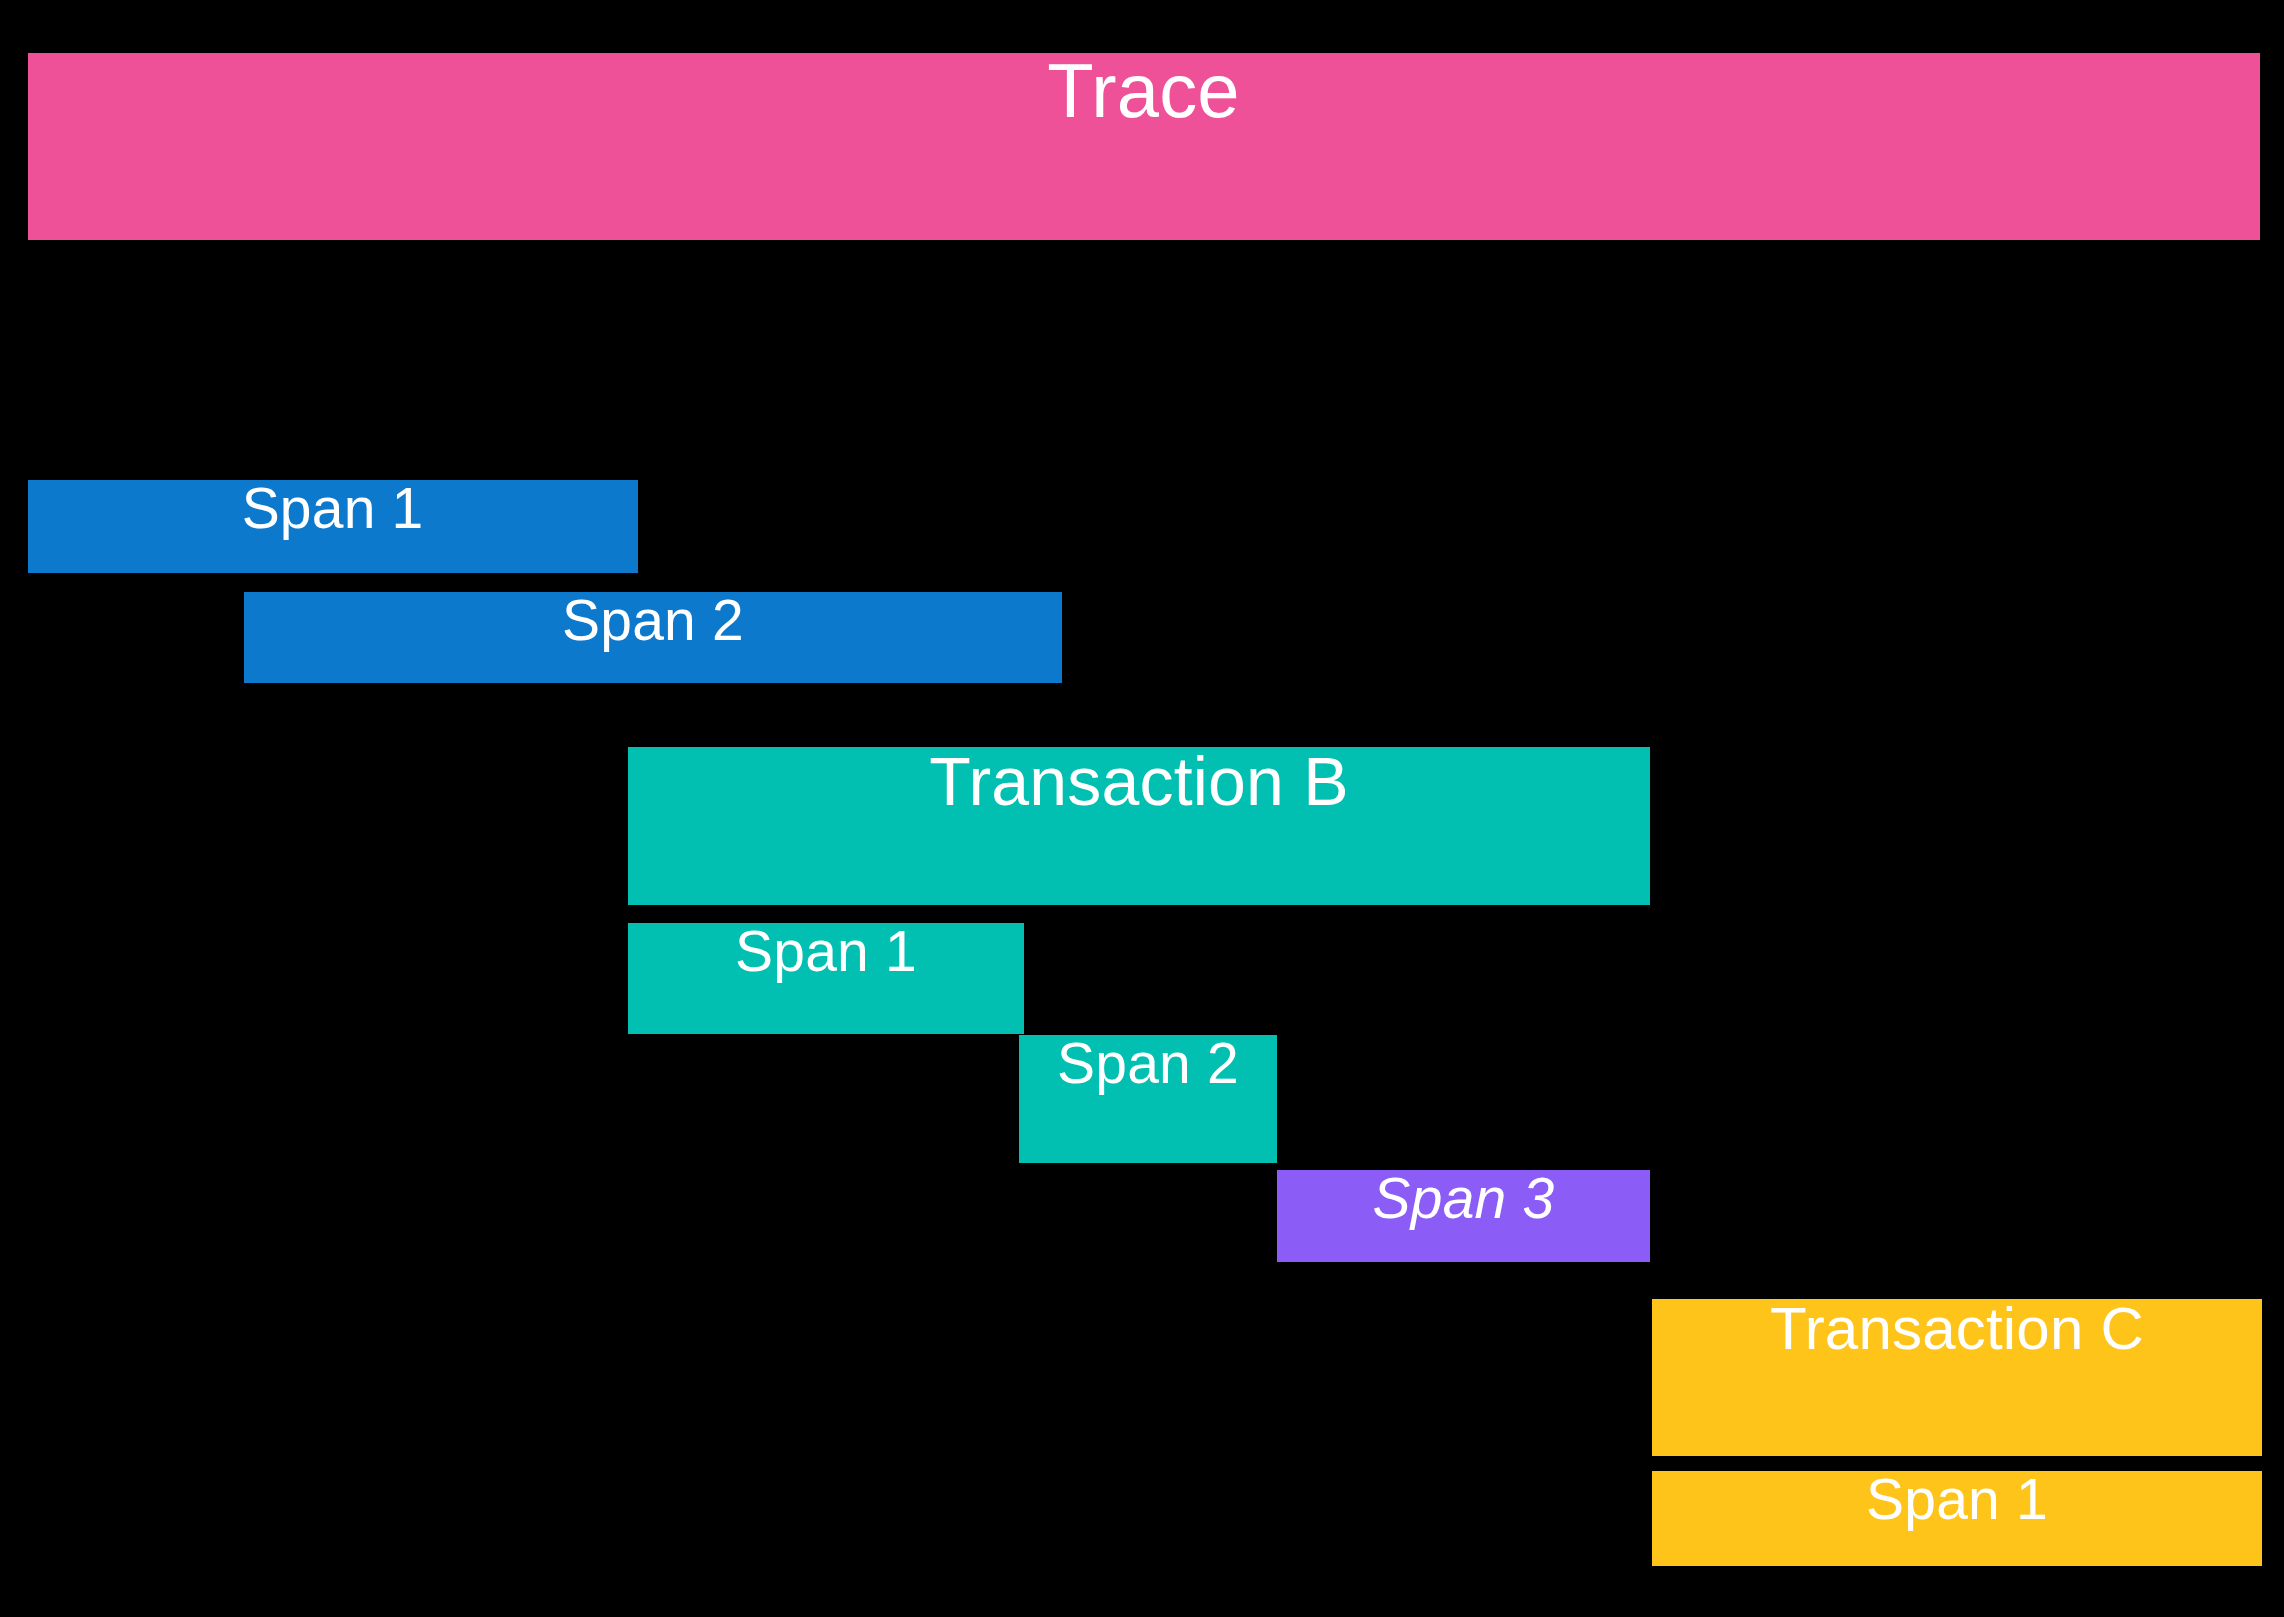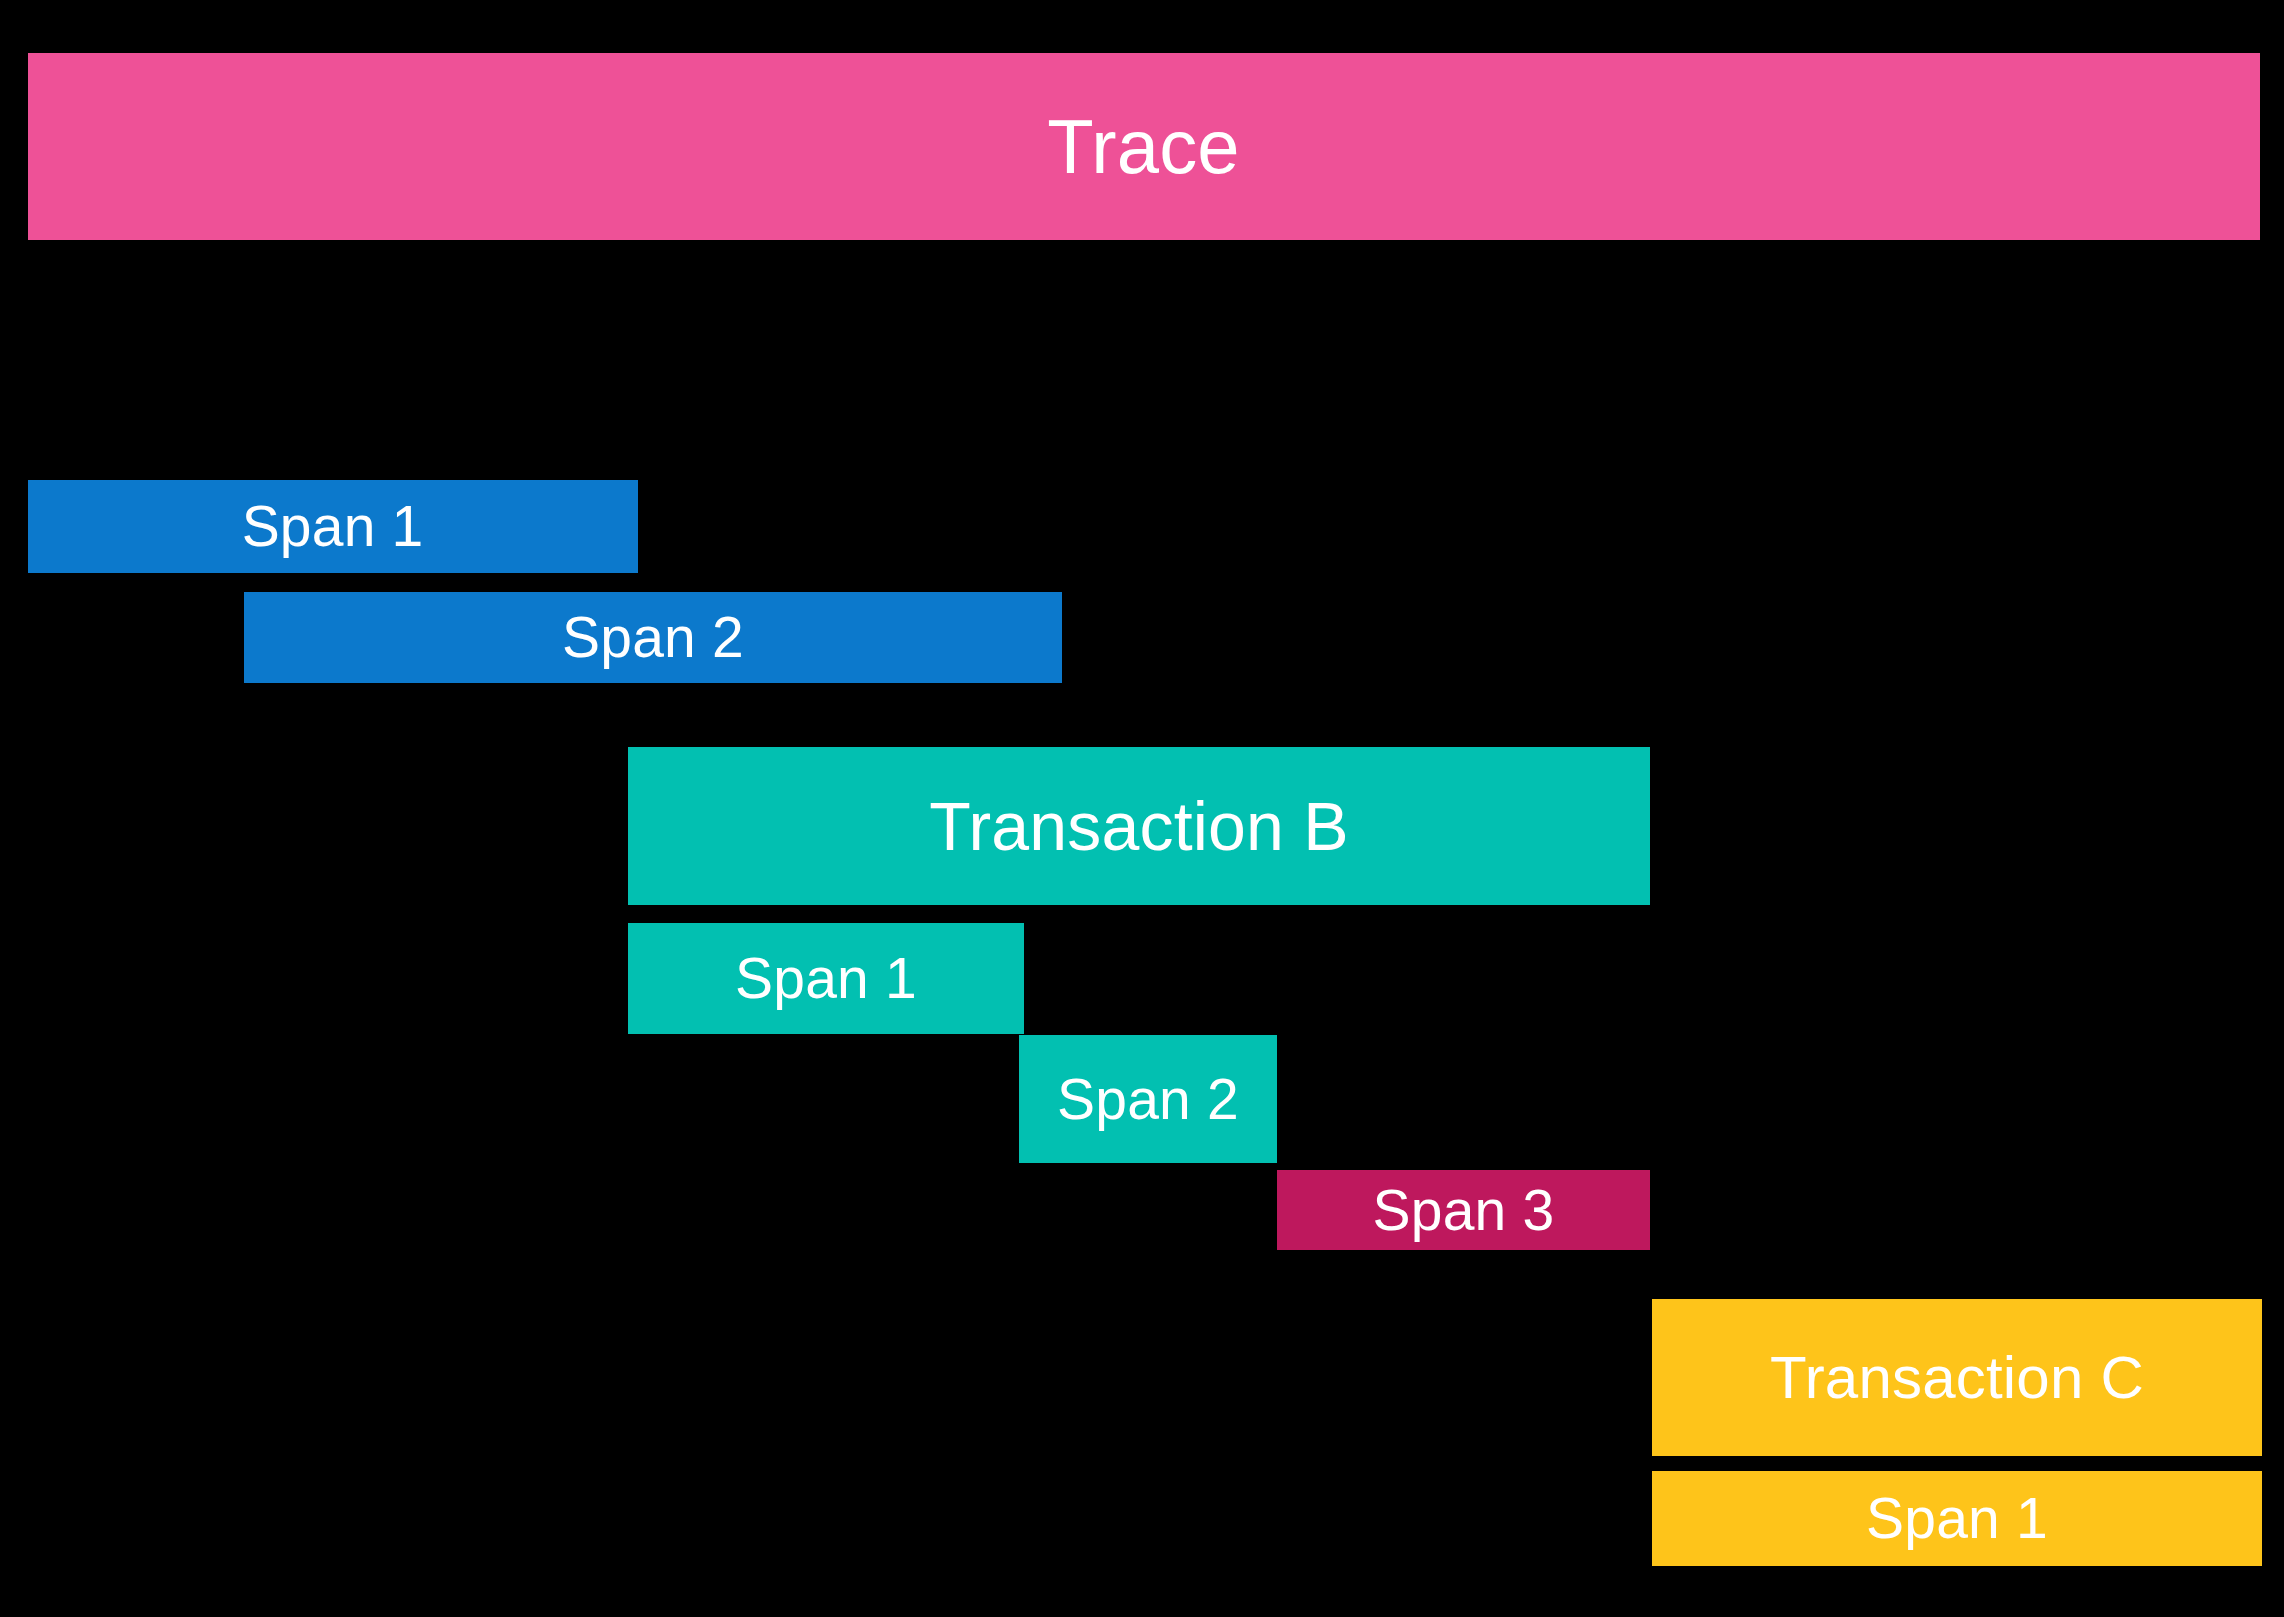--- a/index.html
+++ b/index.html
@@ -13,21 +13,20 @@
   #canvas {
     position: relative;
     width: 2284px;
     height: 1618px;
     background: #000000;
     overflow: hidden;
   }
   .bar {
     position: absolute;
     display: flex;
-    align-items: center;
     justify-content: center;
     color: #ffffff;
     box-sizing: border-box;
     line-height: 1;
     white-space: nowrap;
   }
   .bar-label {
     color: #ffffff;
     font-weight: 400;
     letter-spacing: 0.2px;
@@ -71,22 +70,23 @@
   }
   #bar-txn-b-span-1 .bar-label { font-size: 57px; }
 
   #bar-txn-b-span-2 {
     left: 1019px; top: 1035px; width: 258px; height: 128px;
     background: #02c0b1;
   }
   #bar-txn-b-span-2 .bar-label { font-size: 57px; }
 
   #bar-txn-b-span-3 {
-    left: 1277px; top: 1170px; width: 373px; height: 80px;
-    background: #be185d;
+    left: 1277px; top: 1170px; width: 373px; height: 92px;
+    background: #8b5cf6;
+    font-style: italic;
   }
   #bar-txn-b-span-3 .bar-label { font-size: 57px; }
 
   
   #bar-txn-c {
     left: 1652px; top: 1299px; width: 610px; height: 157px;
     background: #fec41a;
   }
   #bar-txn-c .bar-label { font-size: 60px; }
 

